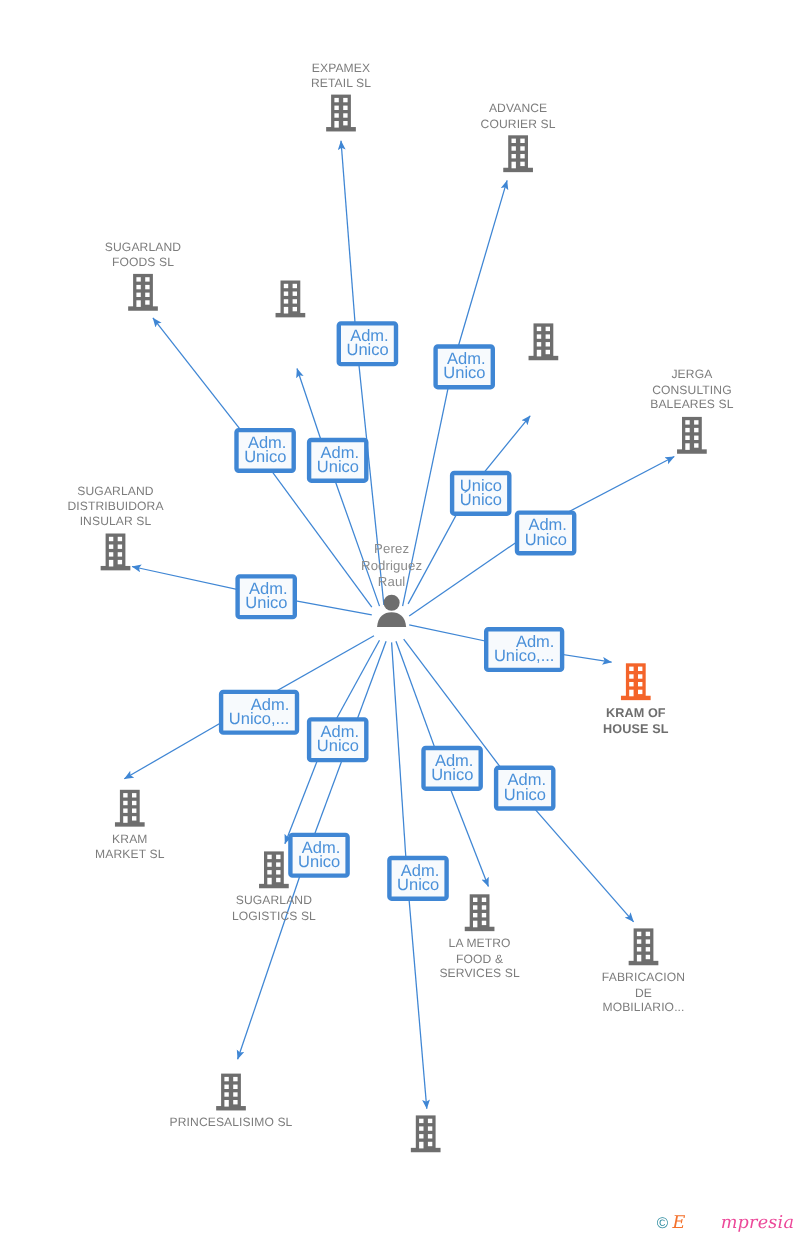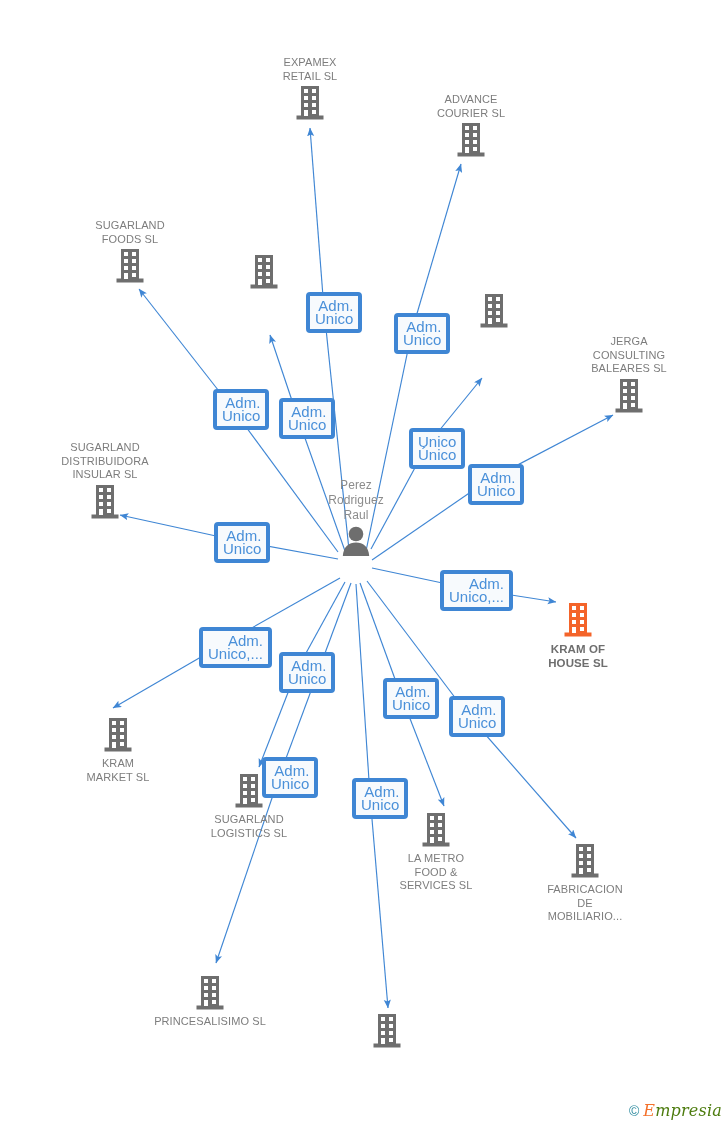--- a/index.html
+++ b/index.html
@@ -89,21 +89,21 @@
     line-height:14px;
   }
   #watermark .brand{
     font-family:"DejaVu Serif", serif;
     font-style:italic;
     font-size:16px;
     line-height:16px;
     letter-spacing:.2px;
   }
   #watermark .brand .e{color:#f4702a;}
-  #watermark .brand .rest{color:#4d7c0f;}
+  #watermark .brand .rest{color:#ec4899;margin-left:32px;}
 </style>
 </head>
 <body>
 
 <div id="stage">
 
   <svg id="edges" viewBox="0 0 728 1125" xmlns="http://www.w3.org/2000/svg">
     <defs>
       <marker id="arrow" markerWidth="9" markerHeight="9" refX="7.2" refY="3.1" orient="auto" markerUnits="strokeWidth">
         <path d="M0,0 L7.4,3.1 L0,6.2 L1.6,3.1 z" fill="#3f86d4"></path>
@@ -356,21 +356,21 @@
             <rect x="9" y="4" width="4" height="4" fill="#ffffff"></rect>
             <rect x="17" y="4" width="4" height="4" fill="#ffffff"></rect>
             <rect x="9" y="11" width="4" height="4" fill="#ffffff"></rect>
             <rect x="17" y="11" width="4" height="4" fill="#ffffff"></rect>
             <rect x="9" y="18" width="4" height="4" fill="#ffffff"></rect>
             <rect x="17" y="18" width="4" height="4" fill="#ffffff"></rect>
             <rect x="9" y="25" width="4" height="6" fill="#ffffff"></rect>
             <rect x="17" y="25" width="4" height="4" fill="#ffffff"></rect>
           </svg></span>
       </div>
-      <div class="node label-above center" style="left: 356px; top: 478px;">
+      <div class="node label-above center" style="left: 356px; top: 492px;">
         <span class="caption">Perez
 Rodriguez
 Raul</span>
         <span class="glyph"><svg width="30" height="32" viewBox="0 0 30 32" xmlns="http://www.w3.org/2000/svg">
             <circle cx="15" cy="9" r="7.3" fill="#6e6e6e"></circle>
             <path d="M1.8 31 C2.4 21.5 8.0 17.5 15 17.5 C22.0 17.5 27.6 21.5 28.2 31 Z" fill="#6e6e6e"></path>
           </svg></span>
       </div>
     </div>
   <div id="edge-labels">

